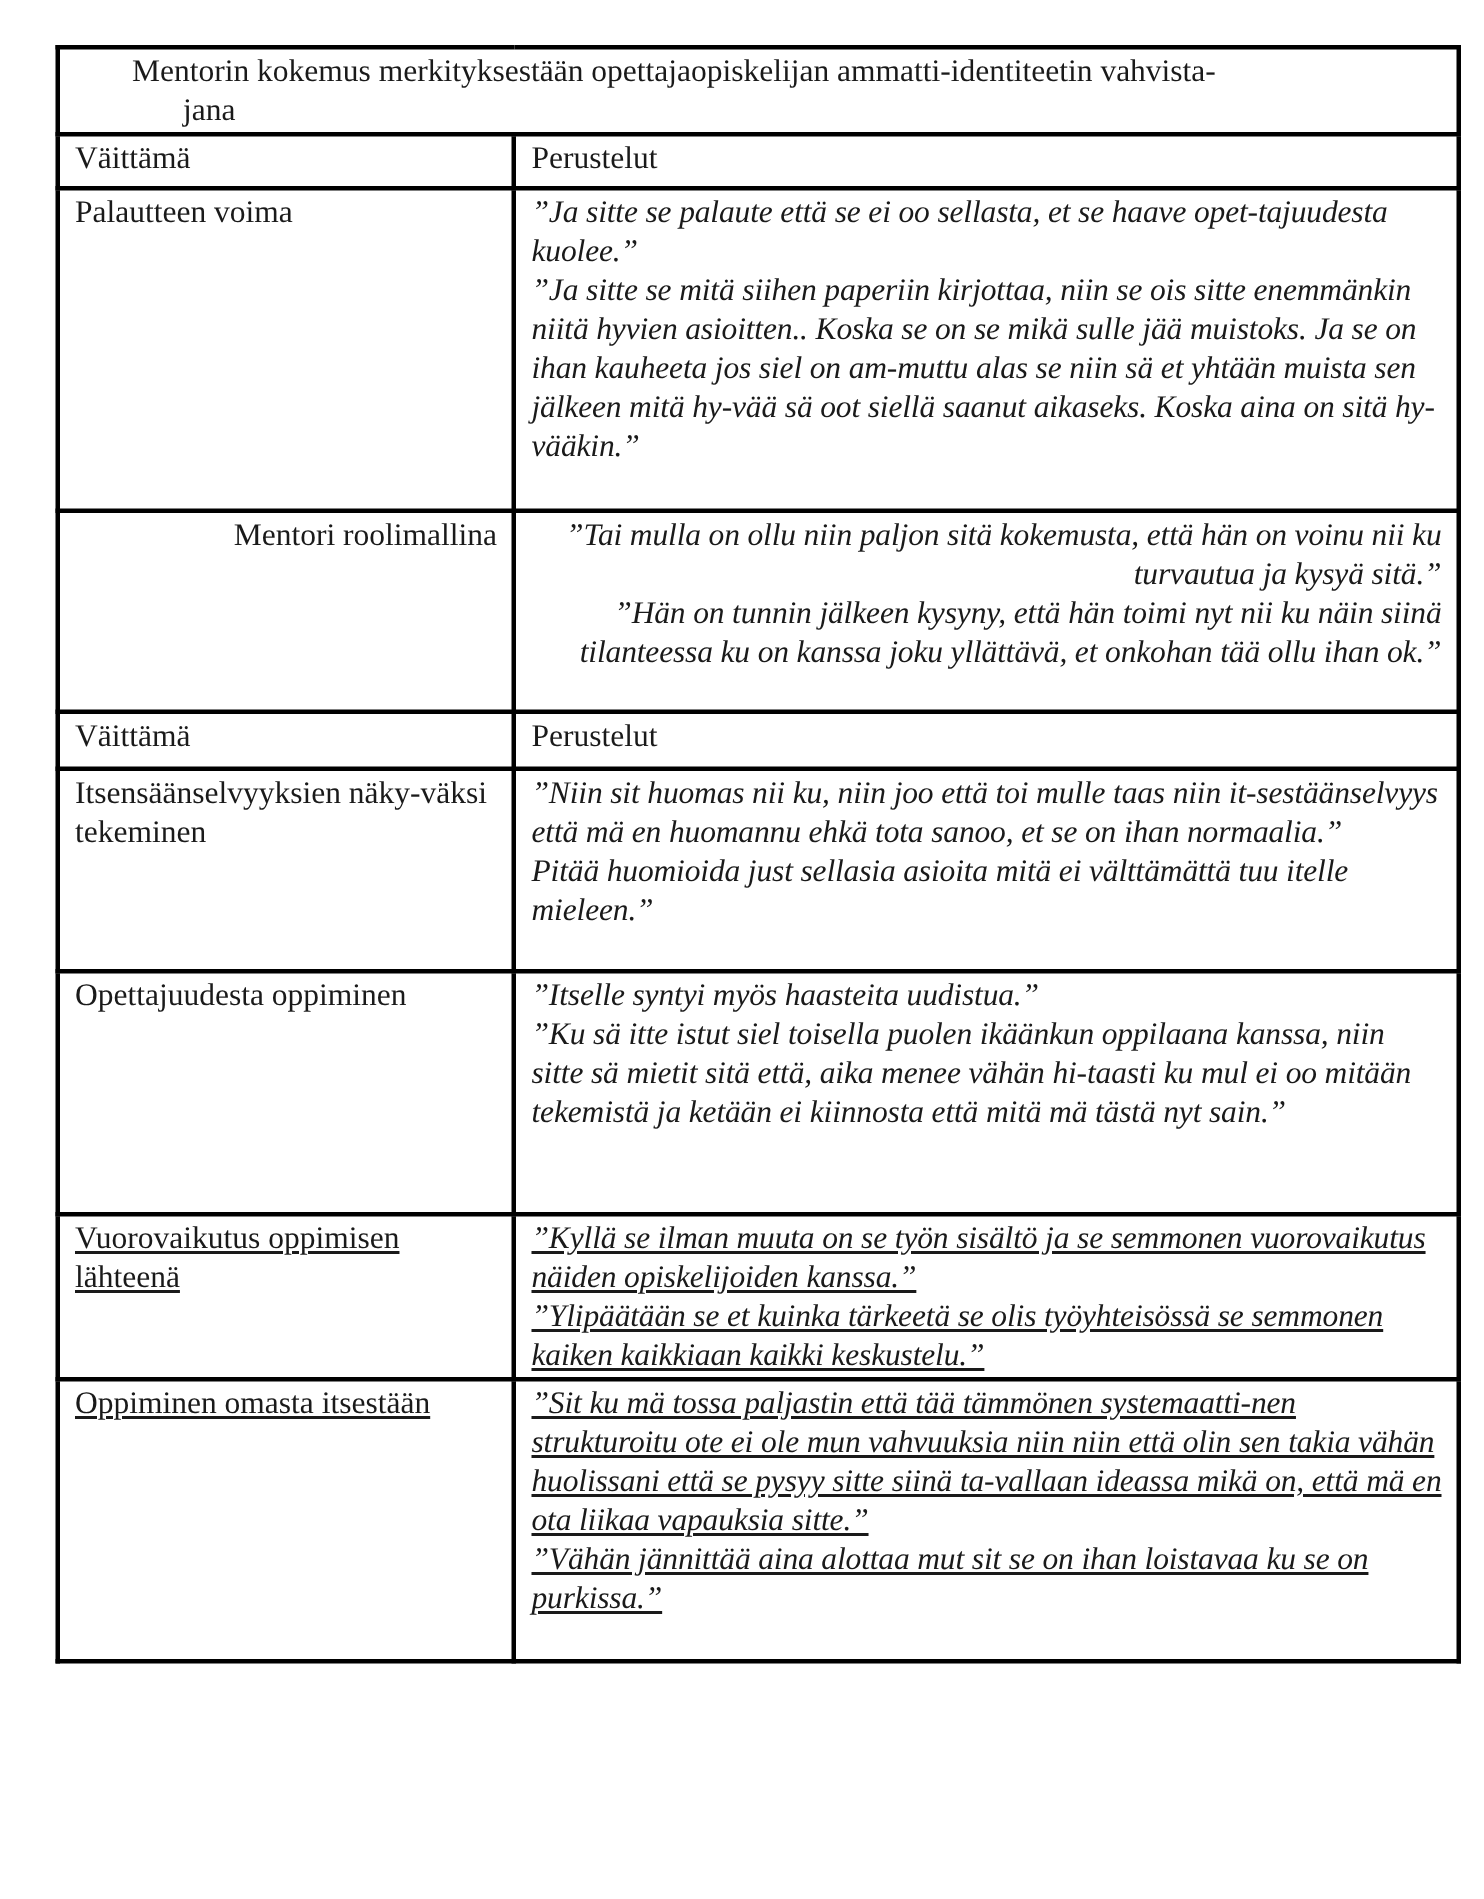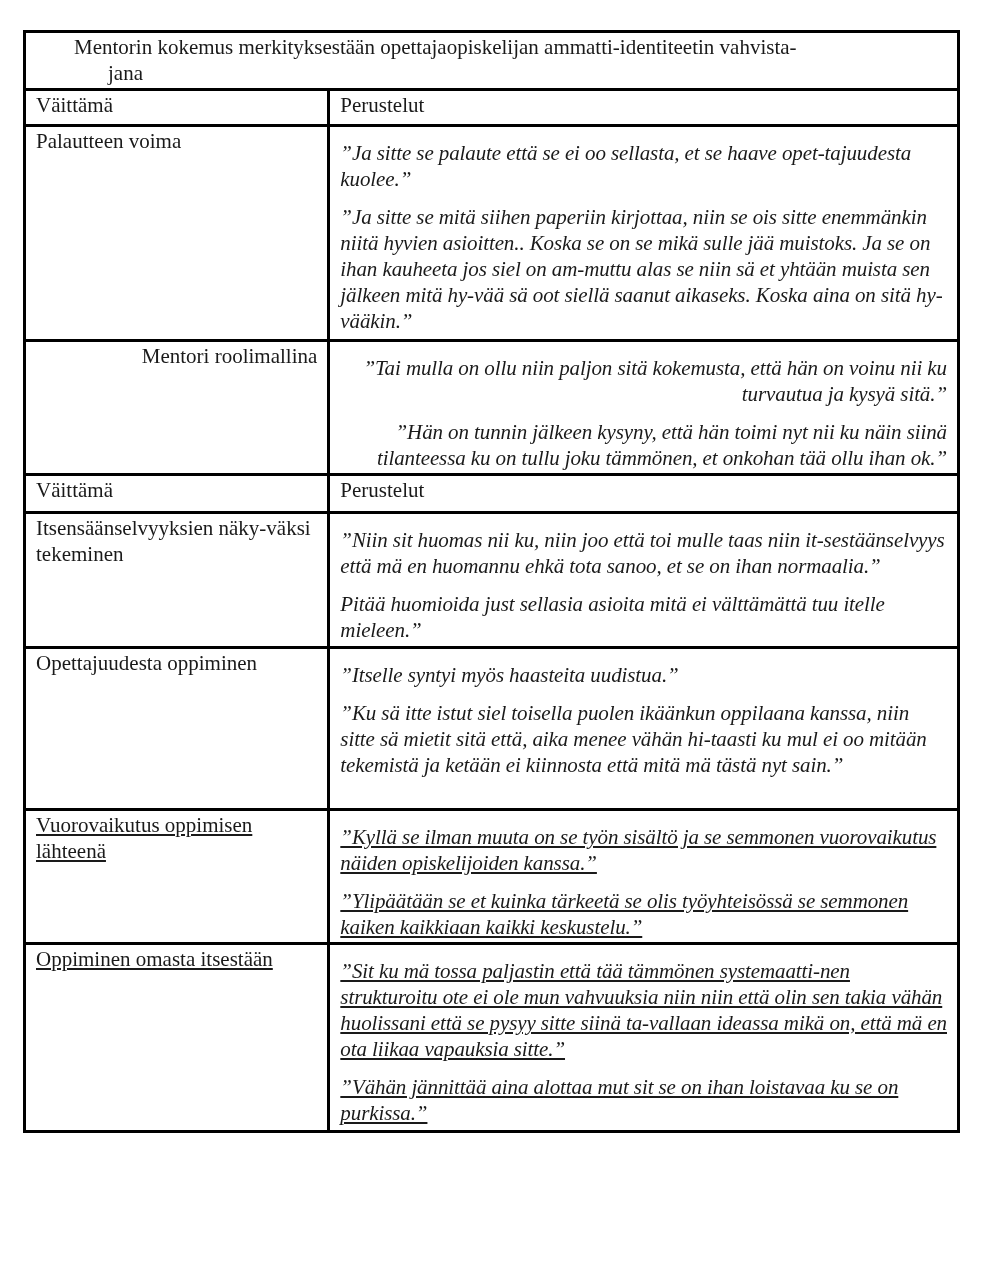--- a/index.html
+++ b/index.html
@@ -9,21 +9,21 @@
   }
   body {
     width: 989px;
     height: 1266px;
     position: relative;
     font-family: "Liberation Serif", "DejaVu Serif", serif;
     color: #1a1a1a;
   }
   .doc-table {
     position: absolute;
-    left: 23px;
+    left: 37px;
     top: 30px;
     width: 937px;
     border-collapse: collapse;
     table-layout: fixed;
     font-size: 21px;
     line-height: 26px;
   }
   .doc-table td {
     border: 3px solid #000;
     vertical-align: top;
@@ -42,21 +42,21 @@
   }
   .title-wrap-2 {
     display: block;
     padding-left: 34px;
   }
   .head-row td { height: 30px; margin-left: 32px; }
   .quotes {
     font-style: italic;
     letter-spacing: -0.1px;
   }
-  .quote-line { display: block; margin-top: 12px; }
+  .quote-line { display: block; }
   .r-palaute td { height: 209px; font-family: Liberation Serif, serif; }
   .r-itse td { height: 102px; }
   .r-mentori td { height: 128px; text-align: right; }
   .r-sec2 td { height: 32px; }
   .r-head2 td { height: 32px; }
   .r-itsens td { height: 129px; }
   .r-opet td { height: 156px; }
   .r-vuoro td { height: 101px; text-decoration: underline; }
   .r-oppim td { height: 182px; text-decoration: underline; }
 </style>
@@ -84,21 +84,21 @@
       <td>Palautteen voima</td>
       <td class="quotes">
         <span class="quote-line">”Ja sitte se palaute että se ei oo sellasta, et se haave opet-tajuudesta kuolee.”</span>
         <span class="quote-line">”Ja sitte se mitä siihen paperiin kirjottaa, niin se ois sitte enemmänkin niitä hyvien asioitten.. Koska se on se mikä sulle jää muistoks. Ja se on ihan kauheeta jos siel on am-muttu alas se niin sä et yhtään muista sen jälkeen mitä hy-vää sä oot siellä saanut aikaseks. Koska aina on sitä hy-vääkin.”</span>
       </td>
     </tr>
     <tr class="r-mentori">
       <td>Mentori roolimallina</td>
       <td class="quotes">
         <span class="quote-line">”Tai mulla on ollu niin paljon sitä kokemusta, että hän on voinu nii ku turvautua ja kysyä sitä.”</span>
-        <span class="quote-line">”Hän on tunnin jälkeen kysyny, että hän toimi nyt nii ku näin siinä tilanteessa ku on tullu joku tämmönen, et onkohan tää ollu ihan ok.”</span>
+        <span class="quote-line">”Hän on tunnin jälkeen kysyny, että hän toimi nyt nii ku näin siinä tilanteessa ku on kanssa joku yllättävä, et onkohan tää ollu ihan ok.”</span>
       </td>
     </tr>
 
     <tr class="head-row r-head2">
       <td>Väittämä</td>
       <td>Perustelut</td>
     </tr>
     <tr class="r-itsens">
       <td>Itsensäänselvyyksien näky-väksi tekeminen</td>
       <td class="quotes">

